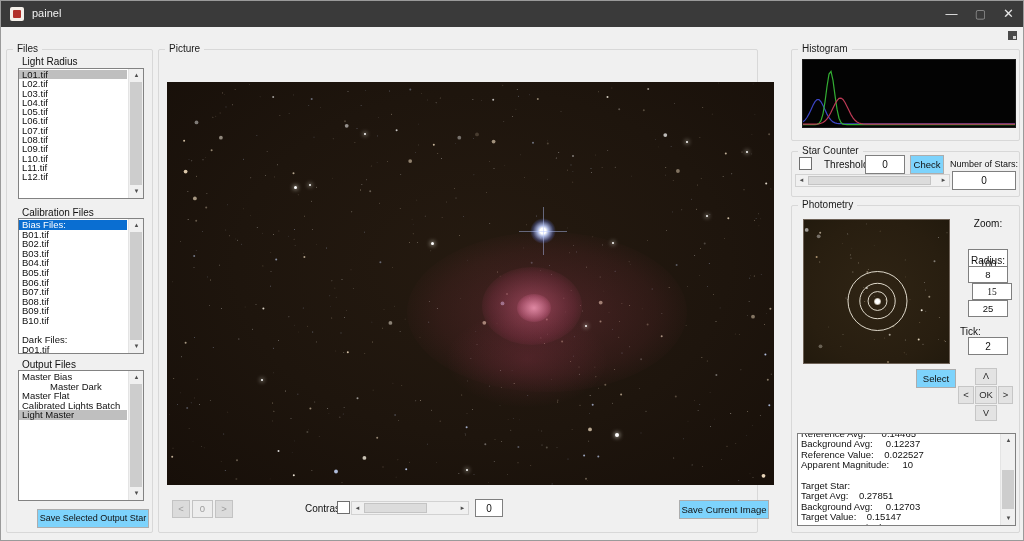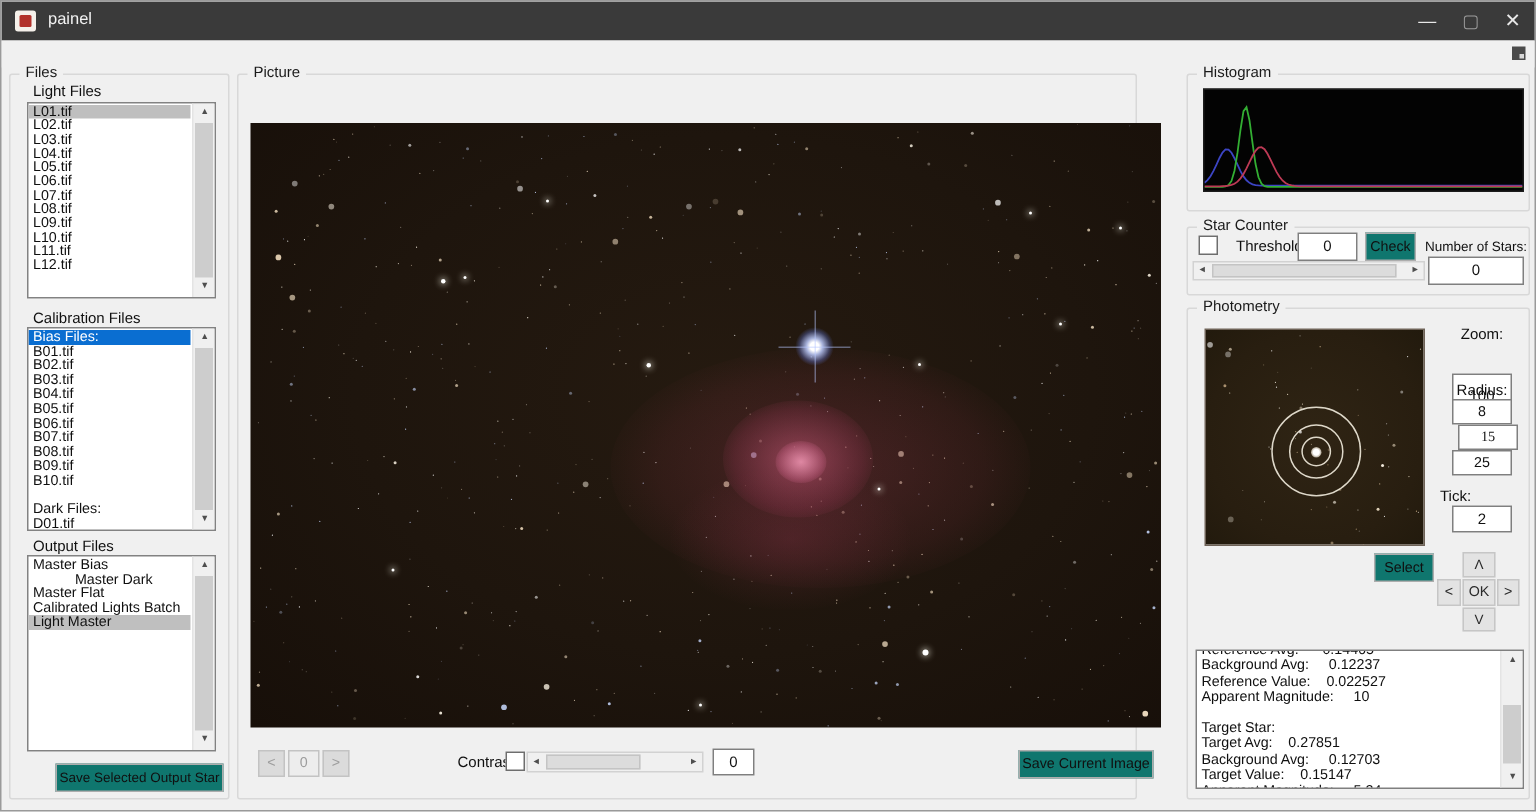--- a/index.html
+++ b/index.html
@@ -35,21 +35,21 @@
   .sel-blue { background:#0a6ed1; color:#fff; }
   .vscroll { position:absolute; top:0; right:0; bottom:0; width:15px; background:#f0f0f0; border-left:1px solid #e4e4e4; }
   .vscroll .arr { position:absolute; left:0; width:15px; height:13px; font-size:6px; color:#4f4f4f; text-align:center; line-height:13px; }
   .vscroll .arr.up { top:0; } .vscroll .arr.dn { bottom:0; }
   .vscroll .vthumb { position:absolute; left:1px; right:1px; background:#cdcdcd; }
   .hscroll { position:absolute; background:#f0f0f0; border:1px solid #d2d2d2; }
   .hscroll .harr { position:absolute; top:0; bottom:0; width:11px; font-size:6px; color:#4f4f4f; text-align:center; line-height:12px; }
   .hscroll .harr.lf { left:0; } .hscroll .harr.rt { right:0; }
   .hscroll .hthumb { position:absolute; top:1px; bottom:1px; background:#dcdcdc; border:1px solid #c4c4c4; }
   
-  .btn { position:absolute; background:#0f766e; border:1px solid #adadad; font-size:9.5px; color:#101010; text-align:center; font-family:"Liberation Sans",sans-serif; }
+  .btn { position:absolute; background:#7dd3fc; border:1px solid #adadad; font-size:9.5px; color:#101010; text-align:center; font-family:"Liberation Sans",sans-serif; }
   .btn.disabled { background:#dbdbdb; border-color:#c3c3c3; color:#9d9d9d; }
   .tbox { position:absolute; background:#fff; border:1px solid #7f7f7f; font-size:10px; text-align:center; color:#101010; font-family:"Liberation Sans",sans-serif; padding:0; }
   .lbl { position:absolute; font-size:10px; color:#101010; white-space:nowrap; }
   .chk { position:absolute; width:13px; height:13px; background:#fff; border:1px solid #6e6e6e; }
   .radio { position:absolute; width:11px; height:11px; border:1px solid #5a5a5a; border-radius:50%; background:#fff; }
   .radio.on::after { content:""; position:absolute; left:2px; top:2px; width:5px; height:5px; border-radius:50%; background:#1a1a1a; }
   
   #main-image { position:absolute; left:8px; top:32px; width:607px; height:403px; overflow:hidden;
     background:radial-gradient(ellipse at 52% 45%, #251a10 0%, #1e150d 55%, #170f09 100%); }
   .starlayer { position:absolute; left:0; top:0; width:2px; height:2px; border-radius:50%; }
@@ -85,21 +85,21 @@
     <div class="winbtn" id="btn-close">✕</div>
   </div>
 
   <div id="menubar">
     <div id="menu-overflow"></div>
   </div>
 
   <div class="group" style="left:5px; top:48px; width:147px; height:484px;">
     <span class="glabel">Files</span>
 
-    <div class="lbl" style="left:15px; top:6px;">Light Files</div>
+    <div class="lbl" style="left:15px; top:6px;">Light Radius</div>
     <div class="listbox" style="left:11px; top:18px; width:126px; height:131px;">
       <div class="lbinner" id="list-light" style="--rh:9.3px;">
           <div class="lbitem sel-gray" style="height: 9.3px; line-height: 9.3px;">L01.tif</div>
           <div class="lbitem" style="height: 9.3px; line-height: 9.3px;">L02.tif</div>
           <div class="lbitem" style="height: 9.3px; line-height: 9.3px;">L03.tif</div>
           <div class="lbitem" style="height: 9.3px; line-height: 9.3px;">L04.tif</div>
           <div class="lbitem" style="height: 9.3px; line-height: 9.3px;">L05.tif</div>
           <div class="lbitem" style="height: 9.3px; line-height: 9.3px;">L06.tif</div>
           <div class="lbitem" style="height: 9.3px; line-height: 9.3px;">L07.tif</div>
           <div class="lbitem" style="height: 9.3px; line-height: 9.3px;">L08.tif</div>

